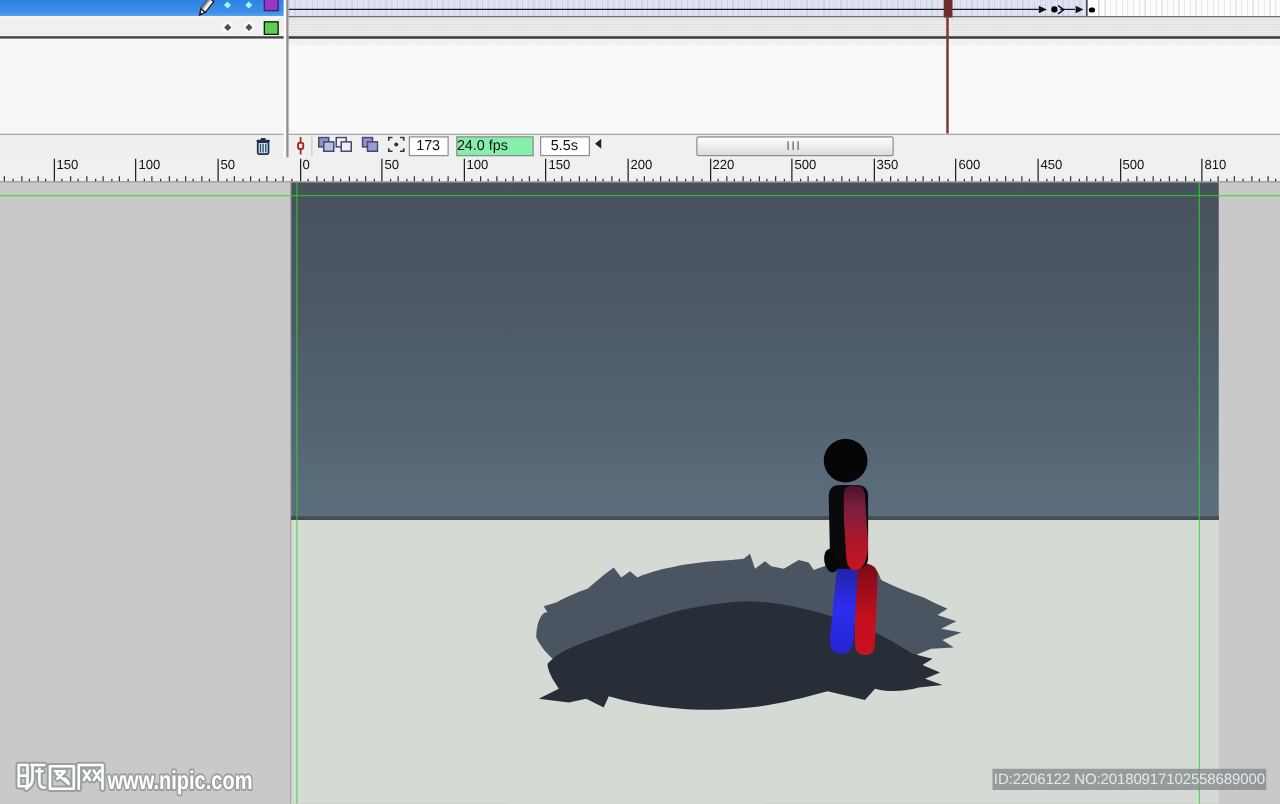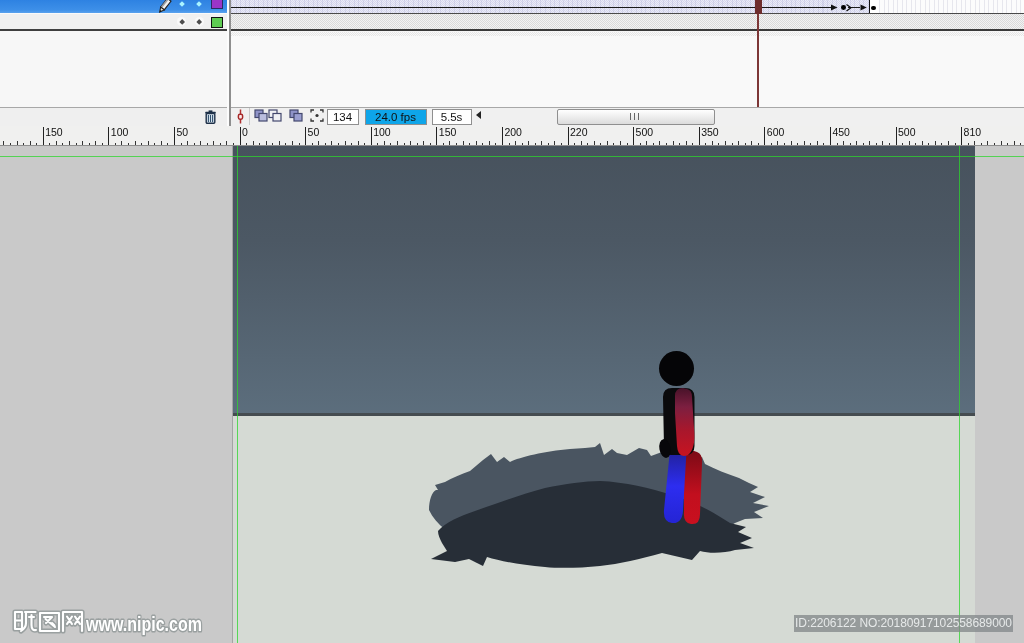--- a/index.html
+++ b/index.html
@@ -87,22 +87,22 @@
   <rect x="5" y="4.5" width="8" height="7.5" fill="#f0f0f4" stroke="#44486e" stroke-width="1.2"></rect>
 </svg>
 <svg class="abs" style="left:289px;top:109px;" width="14" height="13" viewBox="0 0 14 13">
   <rect x="1" y="1" width="8" height="7.5" fill="#8f93c8" stroke="#44486e" stroke-width="1.2"></rect>
   <rect x="5" y="4.5" width="8" height="7.5" fill="#9a9ed0" stroke="#44486e" stroke-width="1.2"></rect>
 </svg>
 <svg class="abs" style="left:310px;top:109px;" width="14" height="13" viewBox="0 0 14 13">
  <path d="M1 3.5 V1 H4 M10 1 H13 V3.5 M13 9.5 V12 H10 M4 12 H1 V9.5" fill="none" stroke="#333" stroke-width="1.3"></path>
  <circle cx="7" cy="6.5" r="1.6" fill="#333"></circle>
 </svg>
-<div class="abs" style="left:326.5px;top:108.5px;width:30px;height:14.6px;background:#fff;border:1px solid #8f8f8f;font-size:11.5px;color:#111;text-align:center;line-height:14.6px;">134</div>
-<div class="abs" style="left:364.5px;top:108.5px;width:60px;height:14.6px;background:#0ea5e9;border:1px solid #8f8f8f;font-size:11.5px;color:#111;text-align:center;line-height:14.6px;">24.0&nbsp;fps</div>
+<div class="abs" style="left:326.5px;top:108.5px;width:30px;height:14.6px;background:#fff;border:1px solid #8f8f8f;font-size:11.5px;color:#111;text-align:center;line-height:14.6px;">173</div>
+<div class="abs" style="left:364.5px;top:108.5px;width:60px;height:14.6px;background:#86efac;border:1px solid #8f8f8f;font-size:11.5px;color:#111;text-align:left;line-height:14.6px;">24.0&nbsp;fps</div>
 <div class="abs" style="left:431.5px;top:108.5px;width:38px;height:14.6px;background:#fff;border:1px solid #8f8f8f;font-size:11.5px;color:#111;text-align:center;line-height:14.6px;">5.5s</div>
 <div class="abs" style="left:476px;top:111px;width:0;height:0;border-right:5px solid #222;border-top:4px solid rgba(0,0,0,0);border-bottom:4px solid rgba(0,0,0,0);"></div>
 <div class="abs" style="left:557px;top:108.6px;width:156px;height:14.6px;background:linear-gradient(#ffffff,#dcdcdc);border:1px solid #8f8f8f;border-radius:2px;"></div>
 <div class="abs" style="left:630px;top:112.5px;width:1.4px;height:7px;background:#666;"></div>
 <div class="abs" style="left:634px;top:112.5px;width:1.4px;height:7px;background:#666;"></div>
 <div class="abs" style="left:638px;top:112.5px;width:1.4px;height:7px;background:#666;"></div>
 </div>
 <div class="abs" style="left:0;top:126px;width:1024px;height:20px;background:#f0f0ef;border-bottom:1px solid #8f8f8f;box-sizing:border-box;">
 <div class="abs" style="left:42.7px;top:0.8px;width:1px;height:18px;background:#222;"></div>
 <div class="abs" style="left:45.2px;top:0px;font-size:10.5px;color:#111;">150</div>

